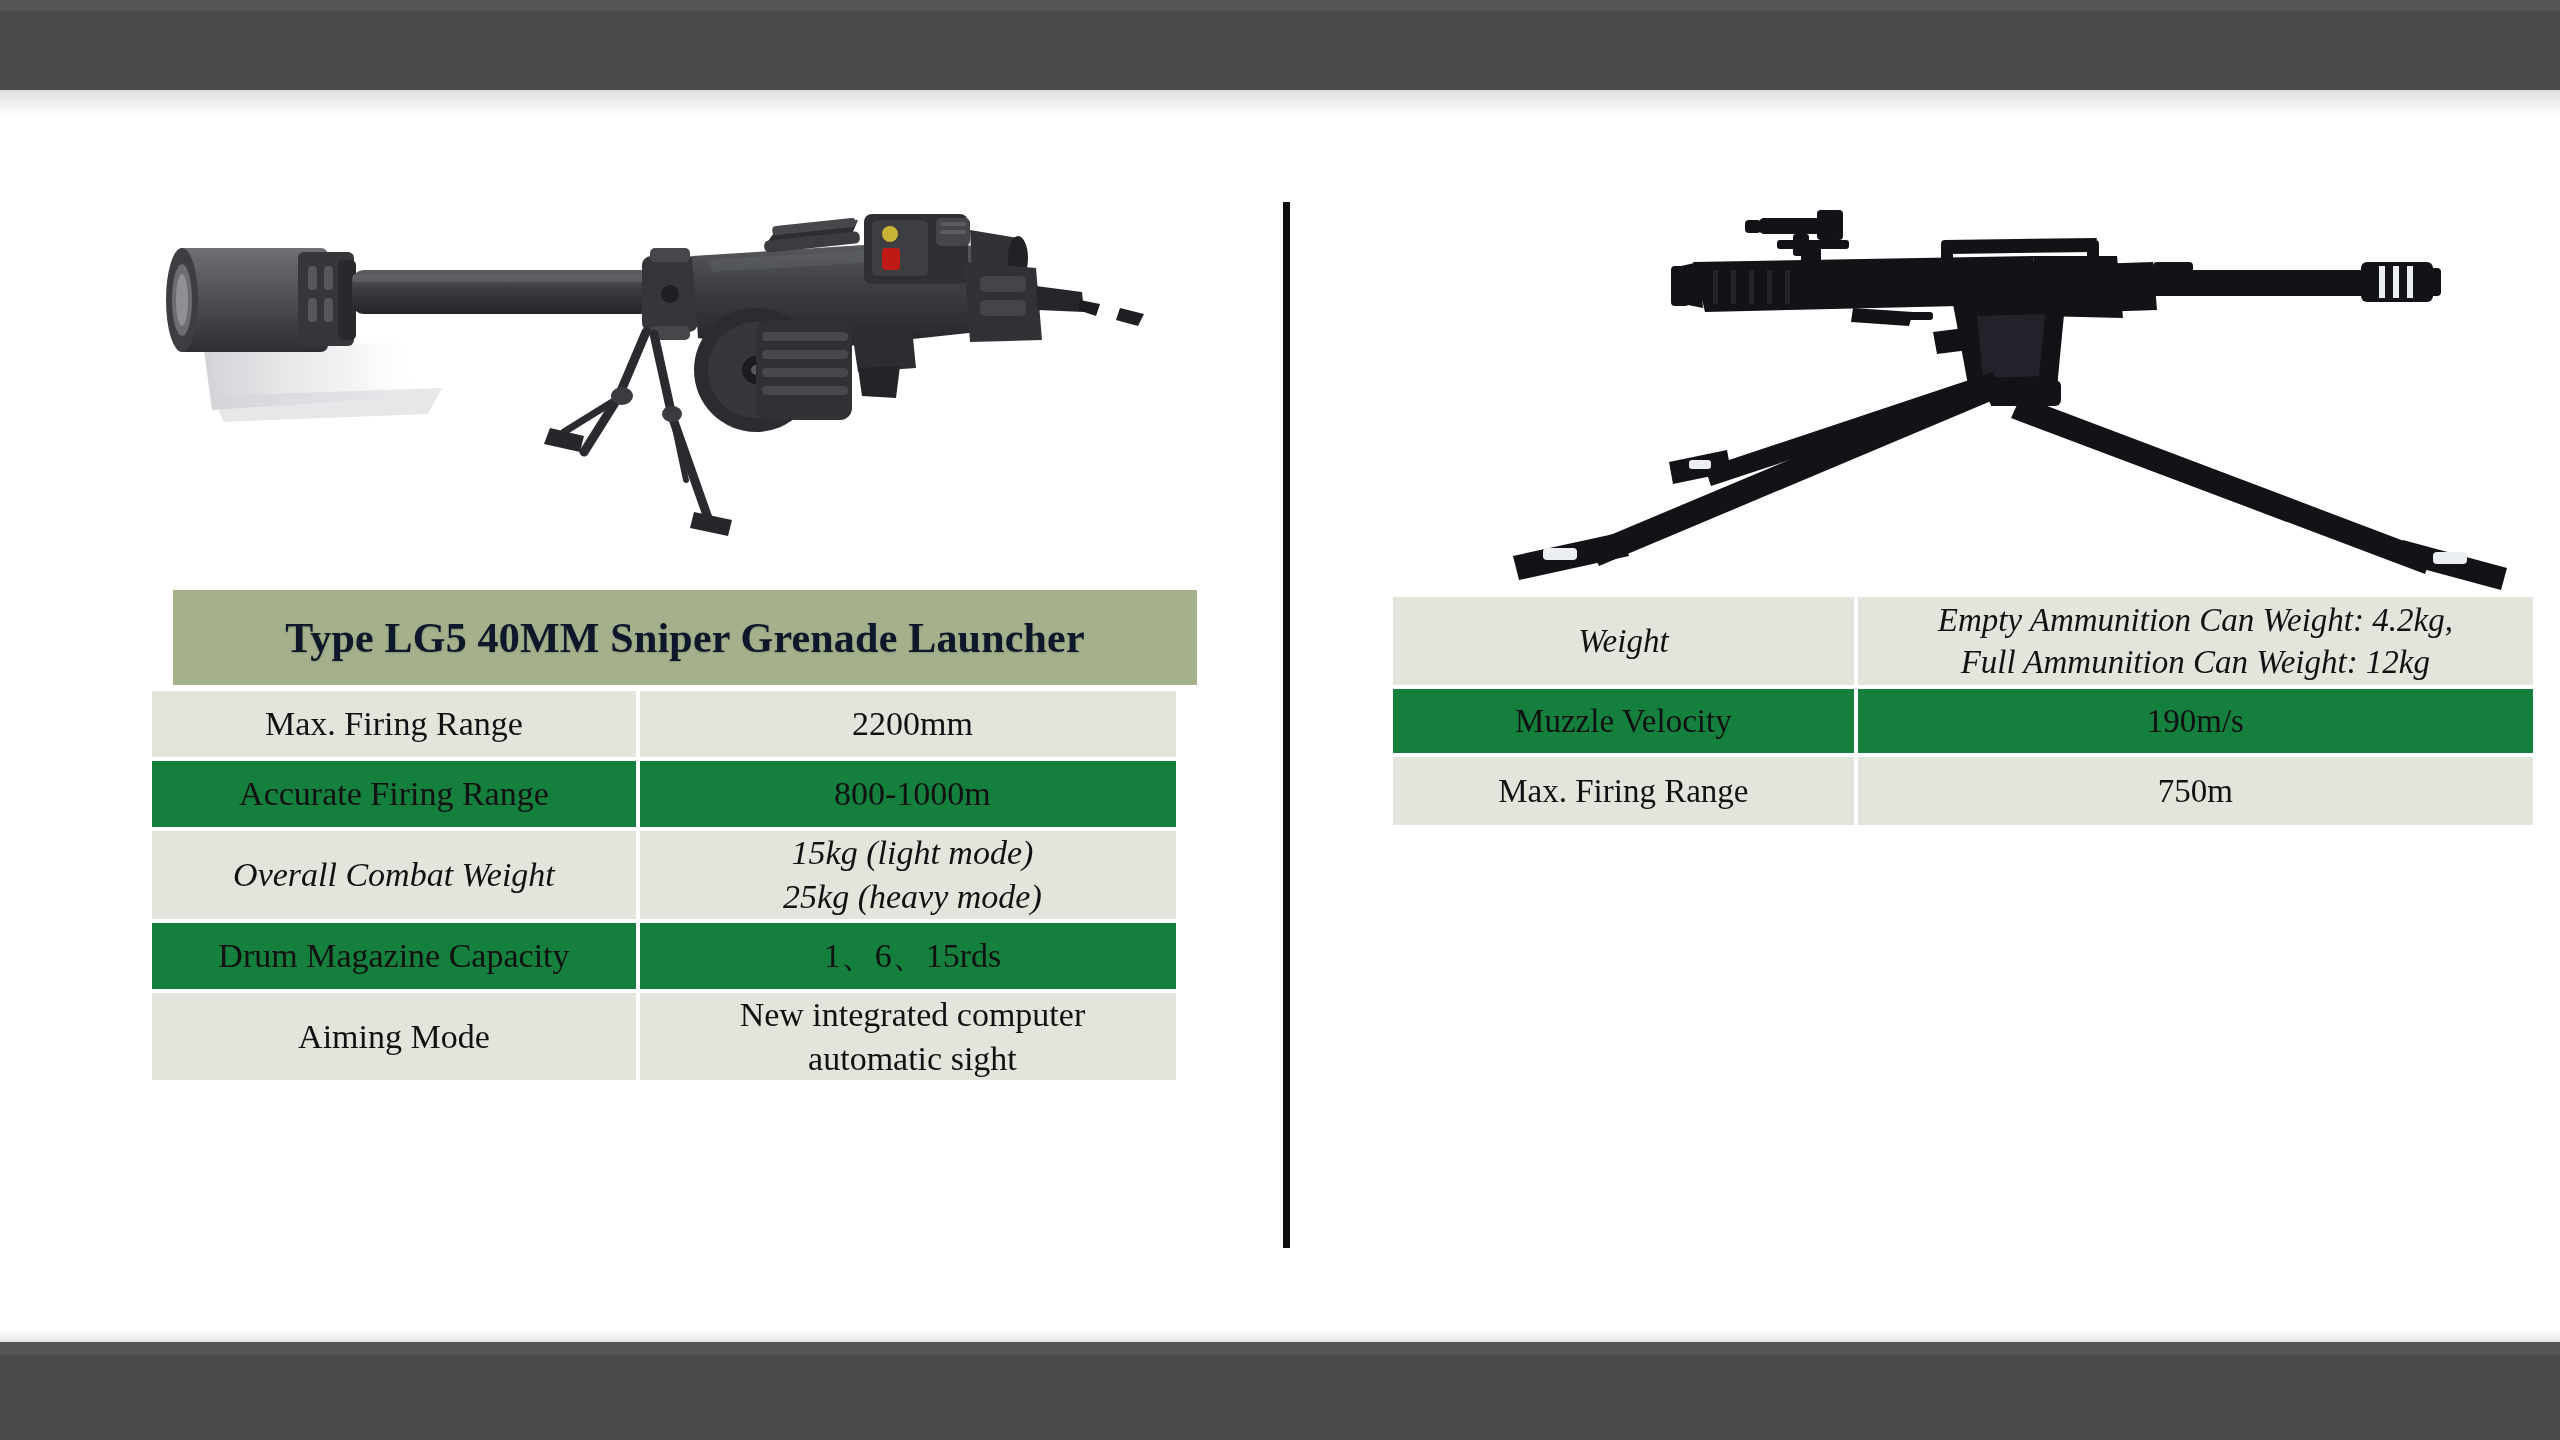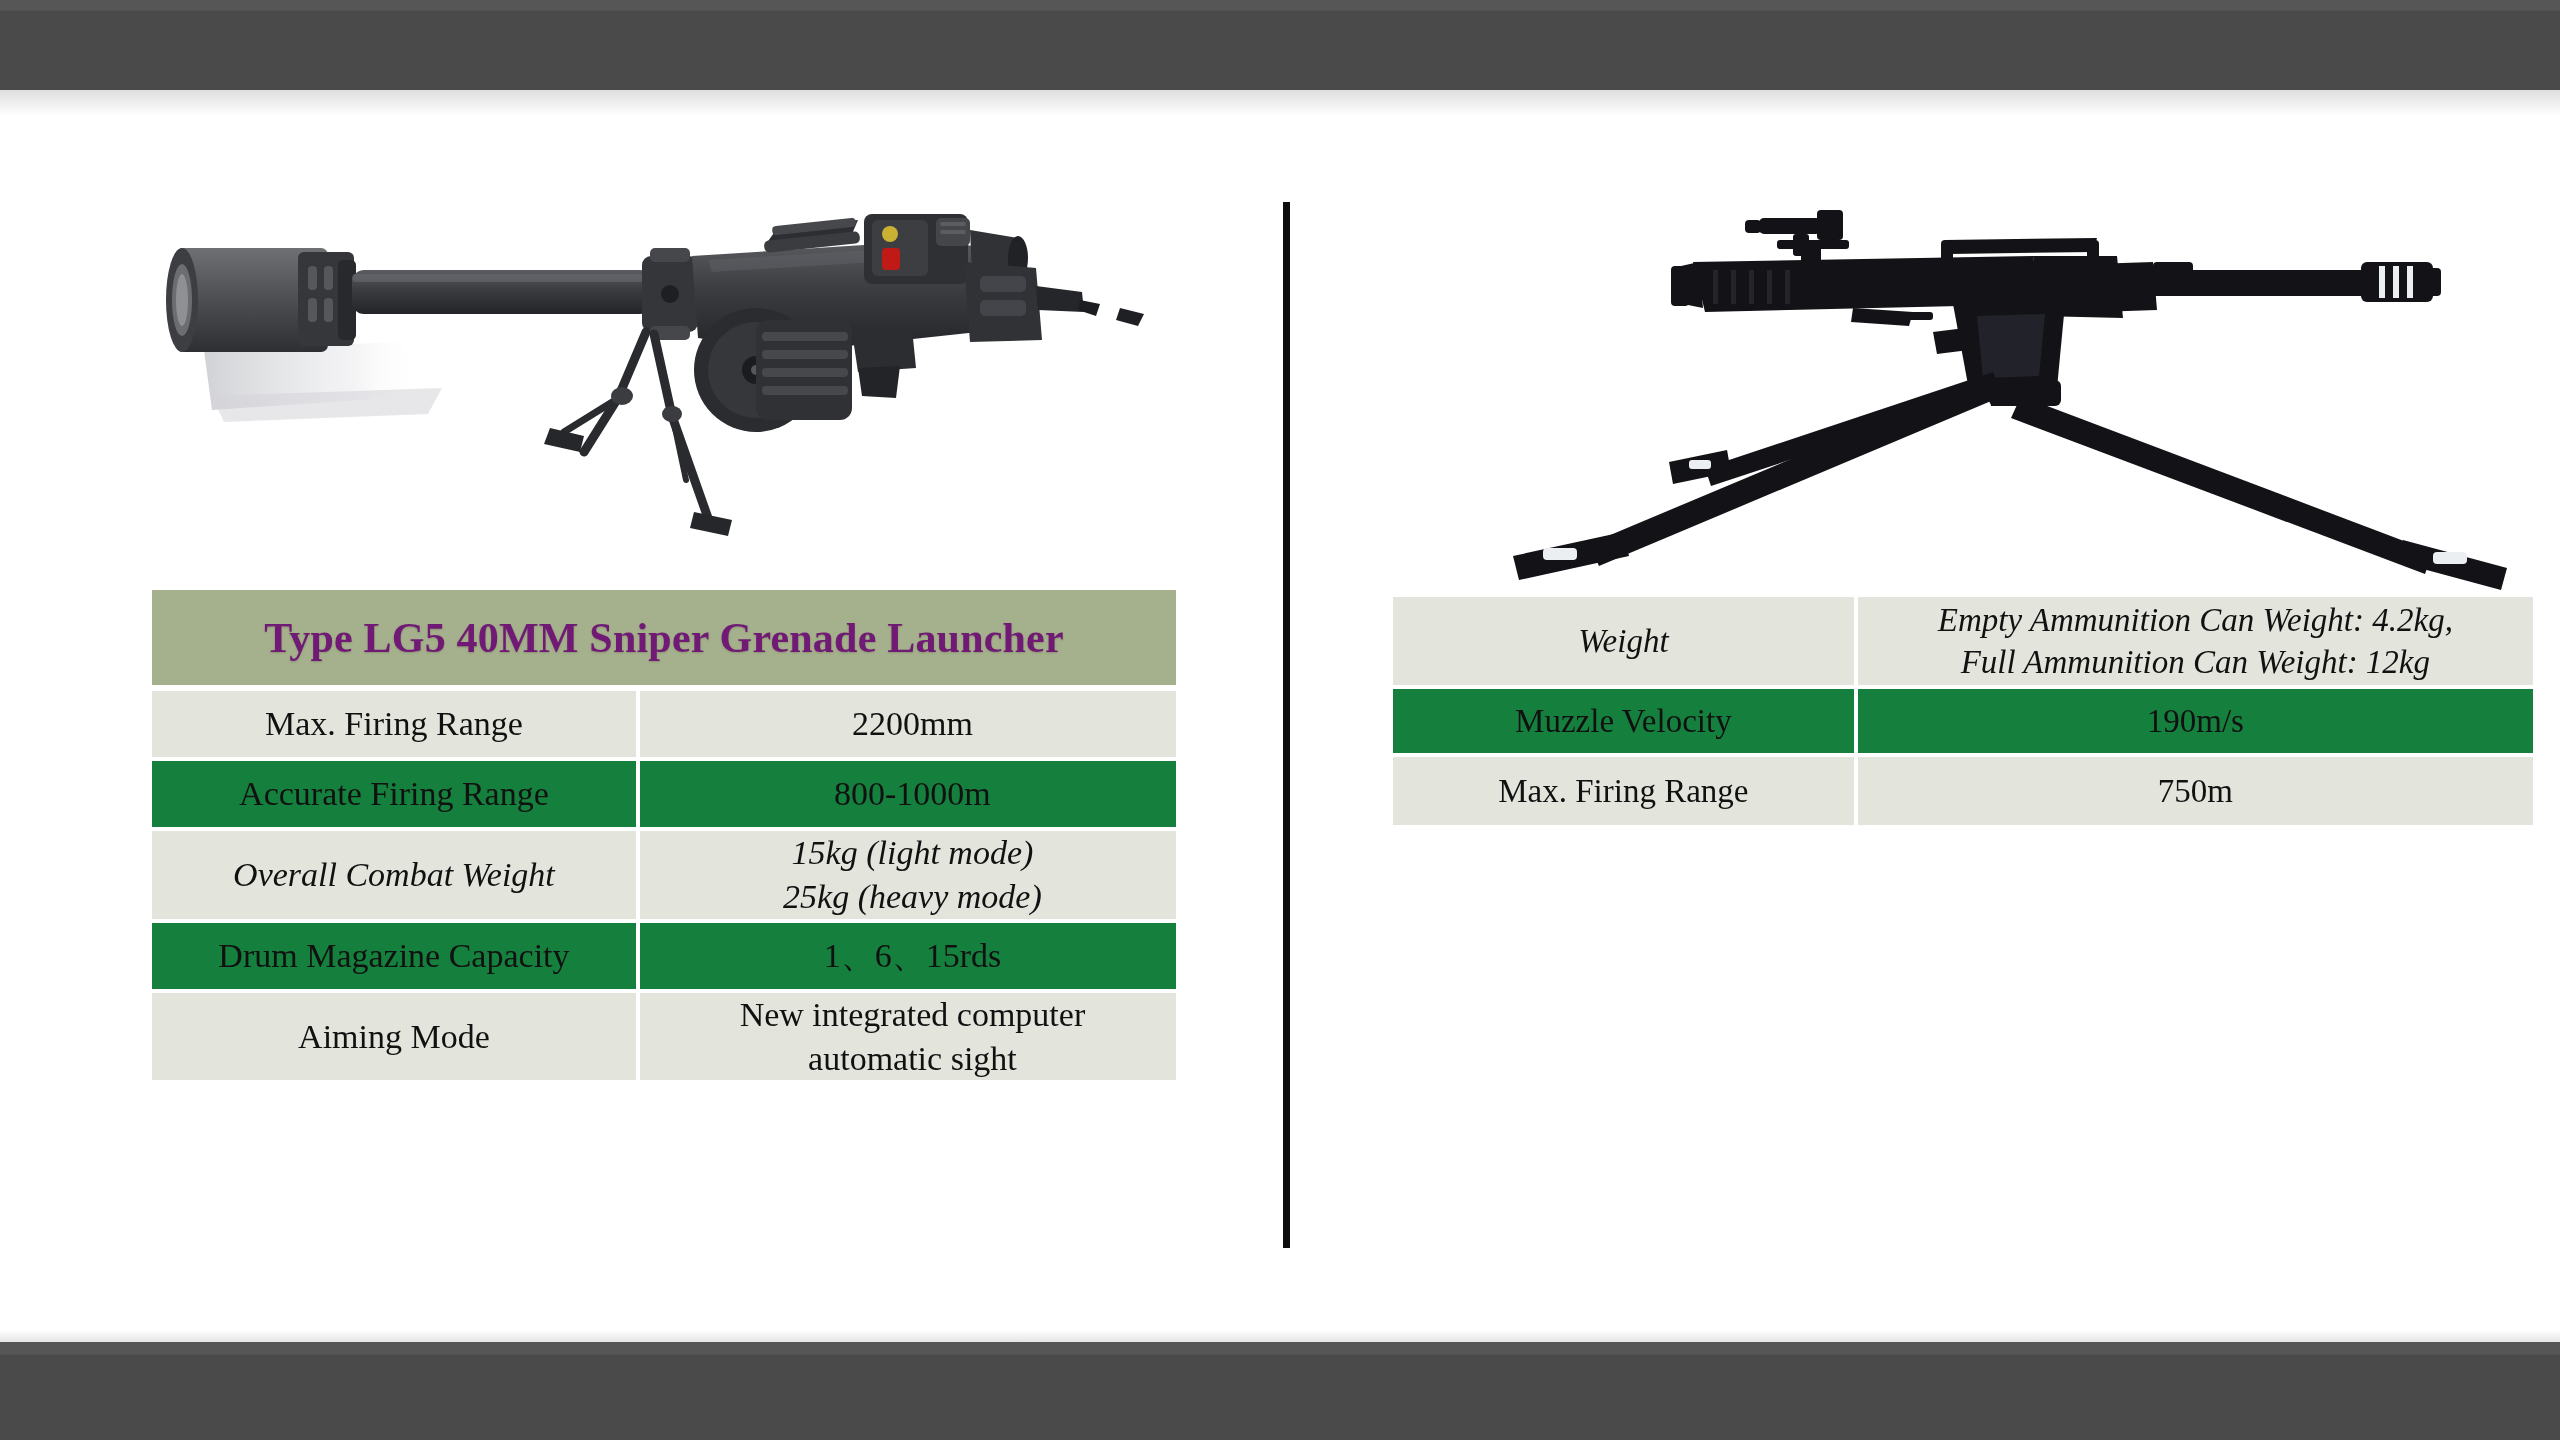--- a/index.html
+++ b/index.html
@@ -67,28 +67,29 @@
     background: #ffffff;
   }
   .photo-left  { height: 390px; }
   .photo-right { height: 391px; }
 
   .photo-wrap svg { display: block; }
 
   
   .title-band {
     background: #a5b18c;
-    color: #701a75;
+    color: #0f172a;
     display: flex;
     align-items: center;
     justify-content: center;
     text-align: center;
     font-weight: bold;
     letter-spacing: 0.2px;
     text-shadow: 0 1px 2px rgba(90,90,70,0.35);
+    margin-left: 21px;
   }
   .title-left {
     height: 95px;
     font-size: 42px;
     width: 1024px;
   }
   .title-right {
     height: 110px;
     font-size: 42px;
     width: 1140px;

